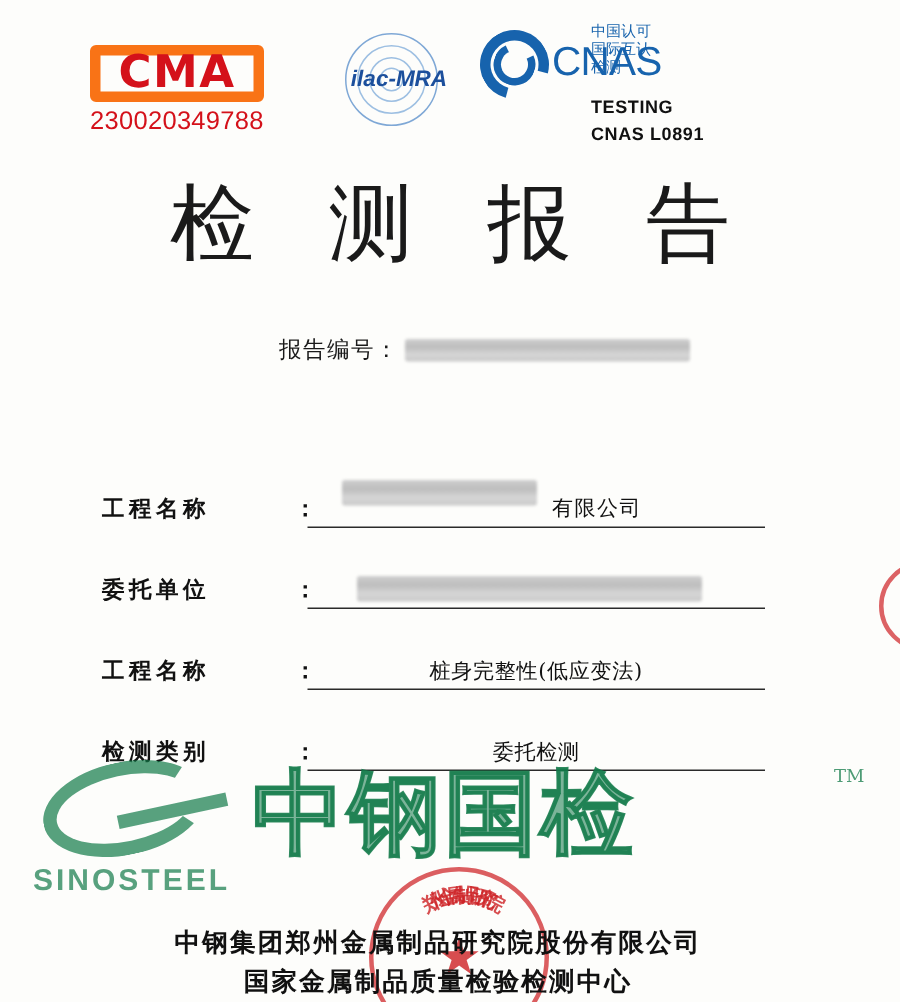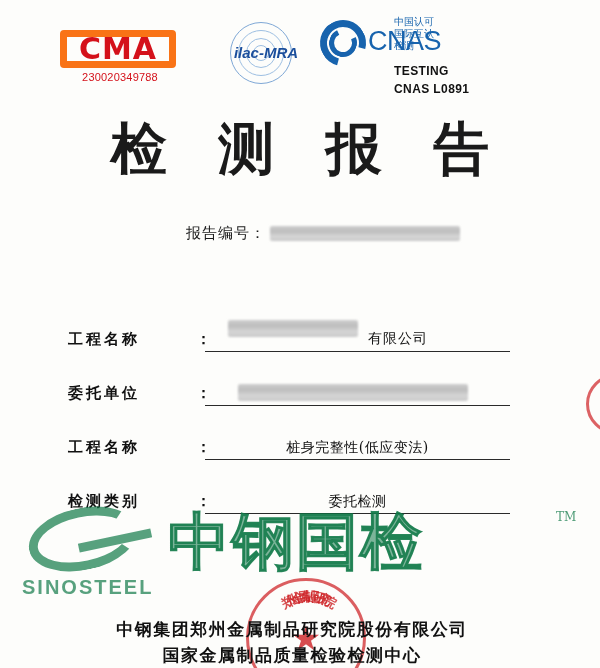--- a/index.html
+++ b/index.html
@@ -52,24 +52,23 @@
   .cma-text {
     color: #d4111a;
     font-weight: bold;
     font-size: 30px;
     letter-spacing: 1px;
     line-height: 30px;
     font-family: "DejaVu Sans", sans-serif;
   }
   .cma-num {
     color: #d4111a;
-    font-size: 11px;
+    font-size: 17px;
     letter-spacing: 0.2px;
     margin-top: 3px;
-    text-align: center;
     font-family: "Liberation Sans", sans-serif;
   }
 
   
   .ilac {
     position: absolute;
     left: 166px;
     top: 6px;
     width: 80px;
     height: 66px;
@@ -183,21 +182,21 @@
   }
 
   
   .doc-title {
     position: absolute;
     top: 112px;
     left: 0;
     width: 600px;
     text-align: center;
     font-family: "DejaVu Serif", serif;
-    font-weight: bold;
+    font-weight: normal;
     font-size: 56px;
     letter-spacing: 16px;
     color: #1a1a1a;
     text-indent: 16px;
   }
 
   
   .report-no {
     position: absolute;
     top: 224px;

